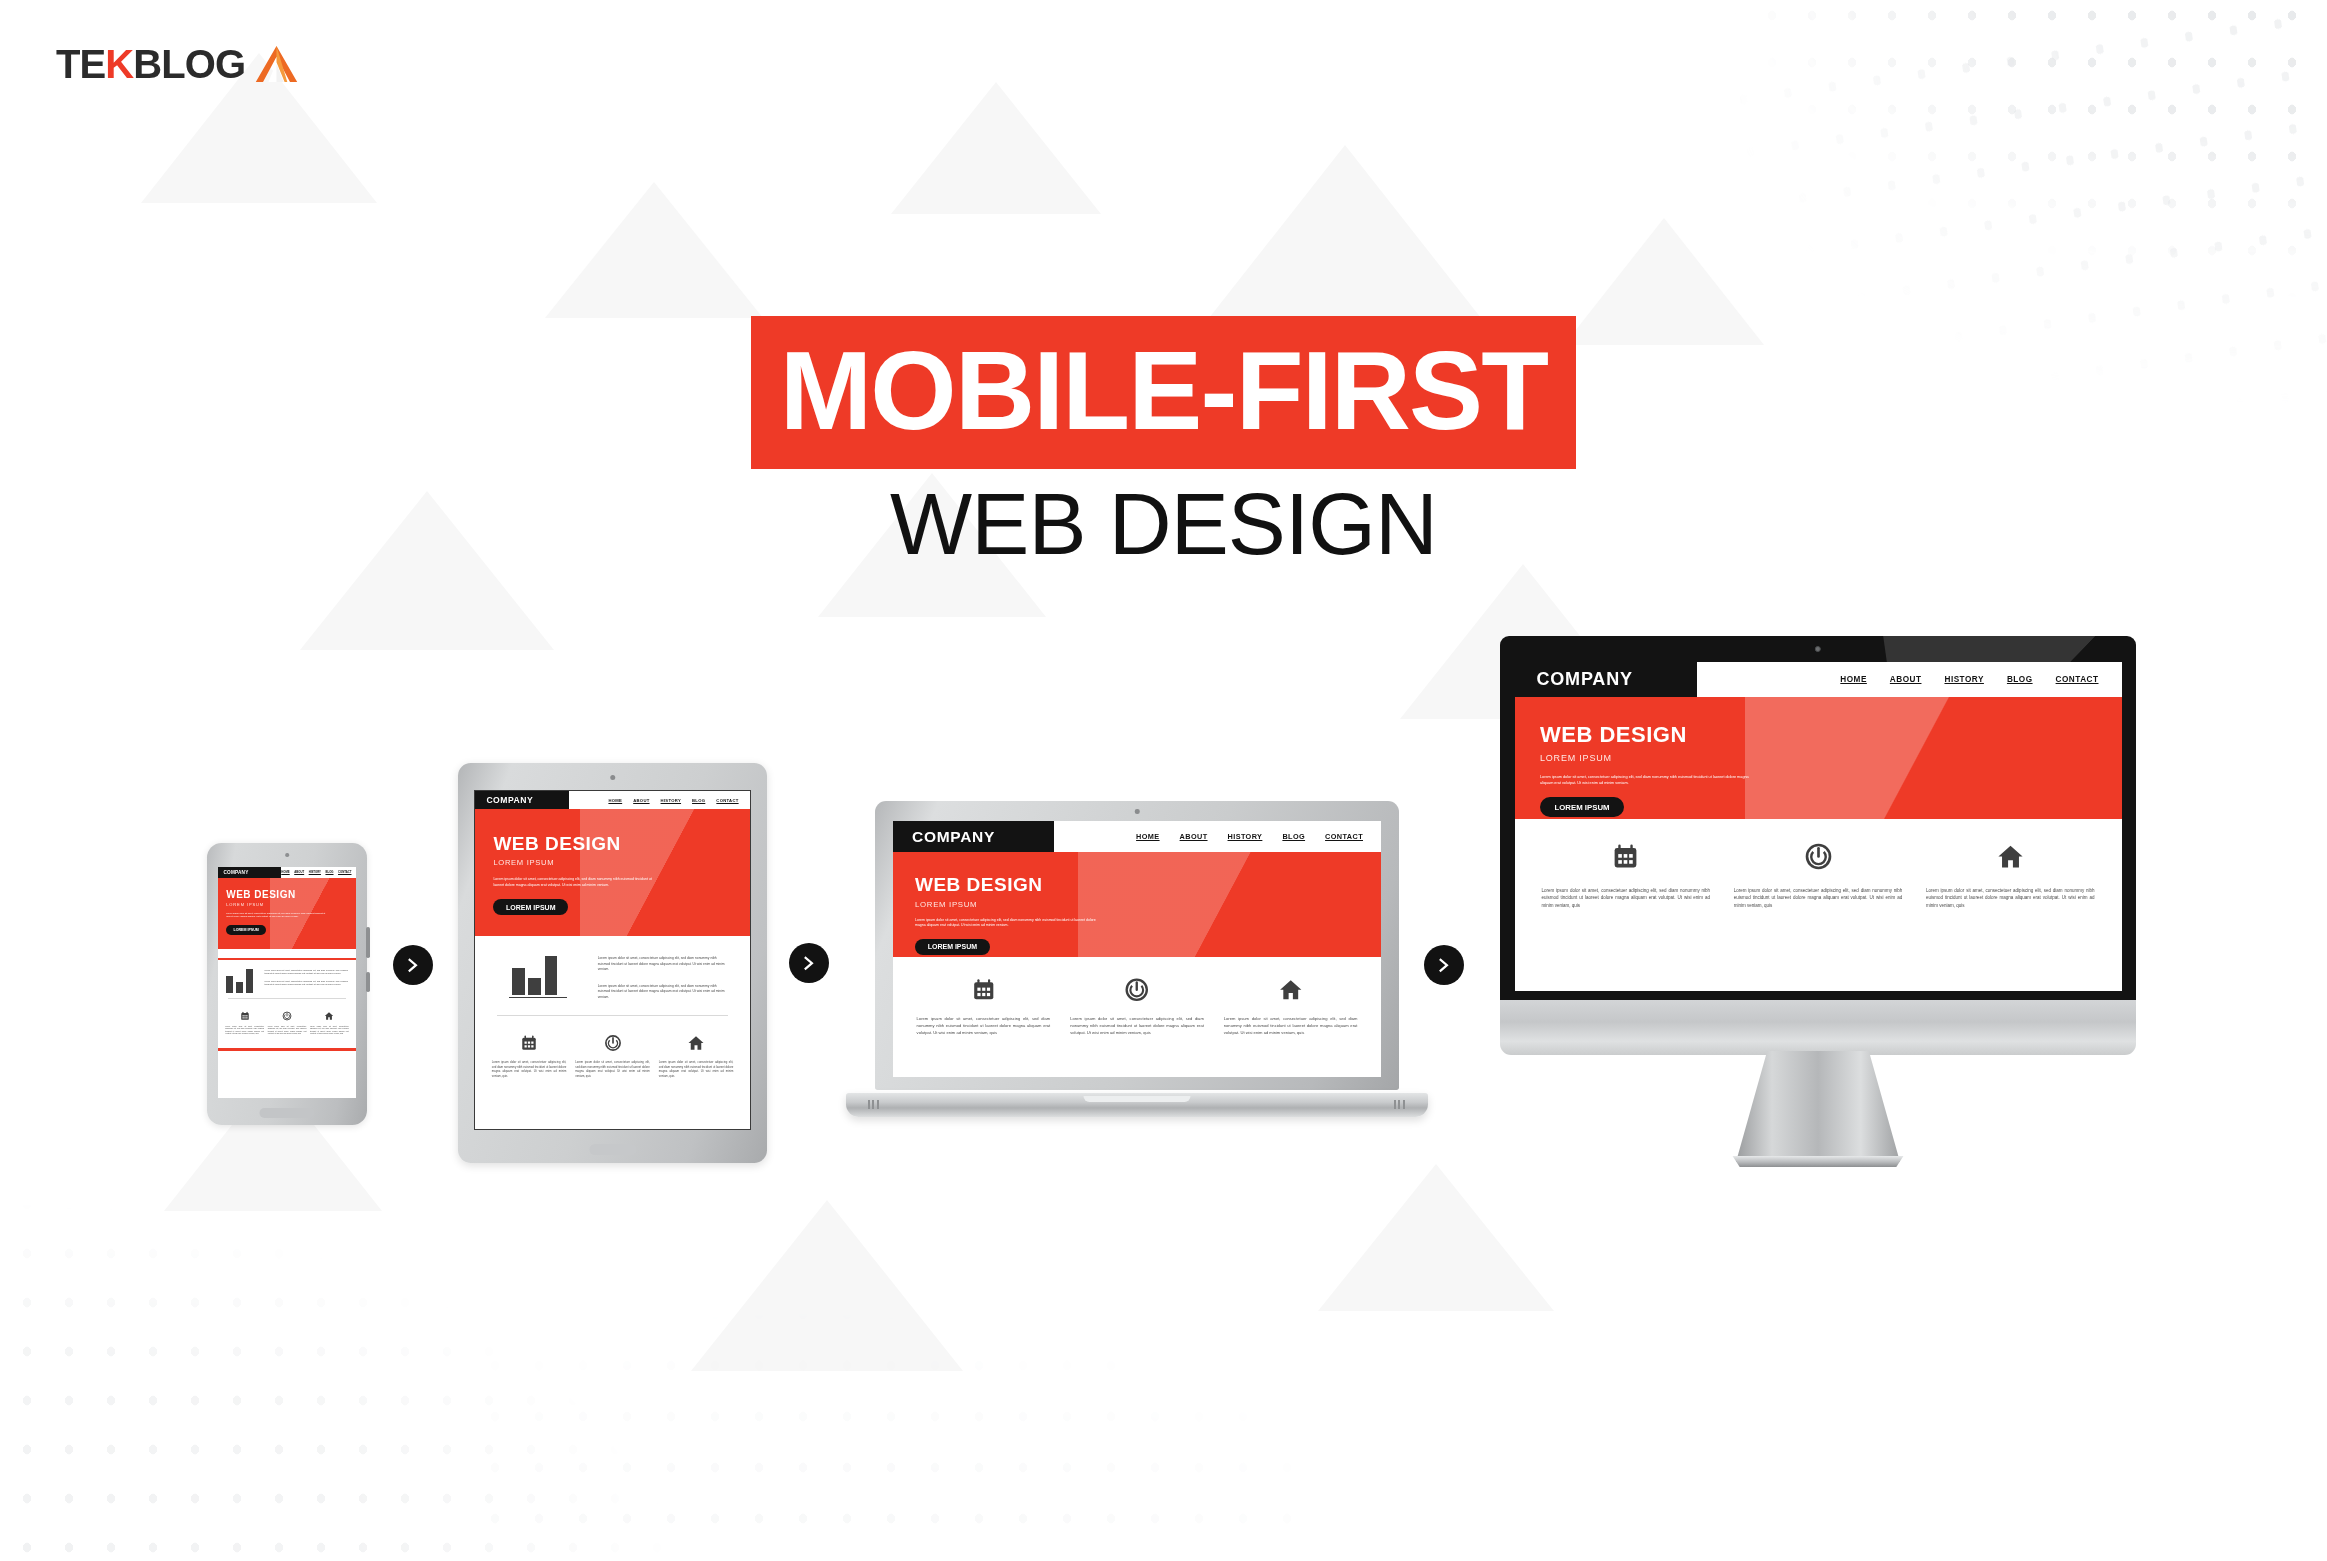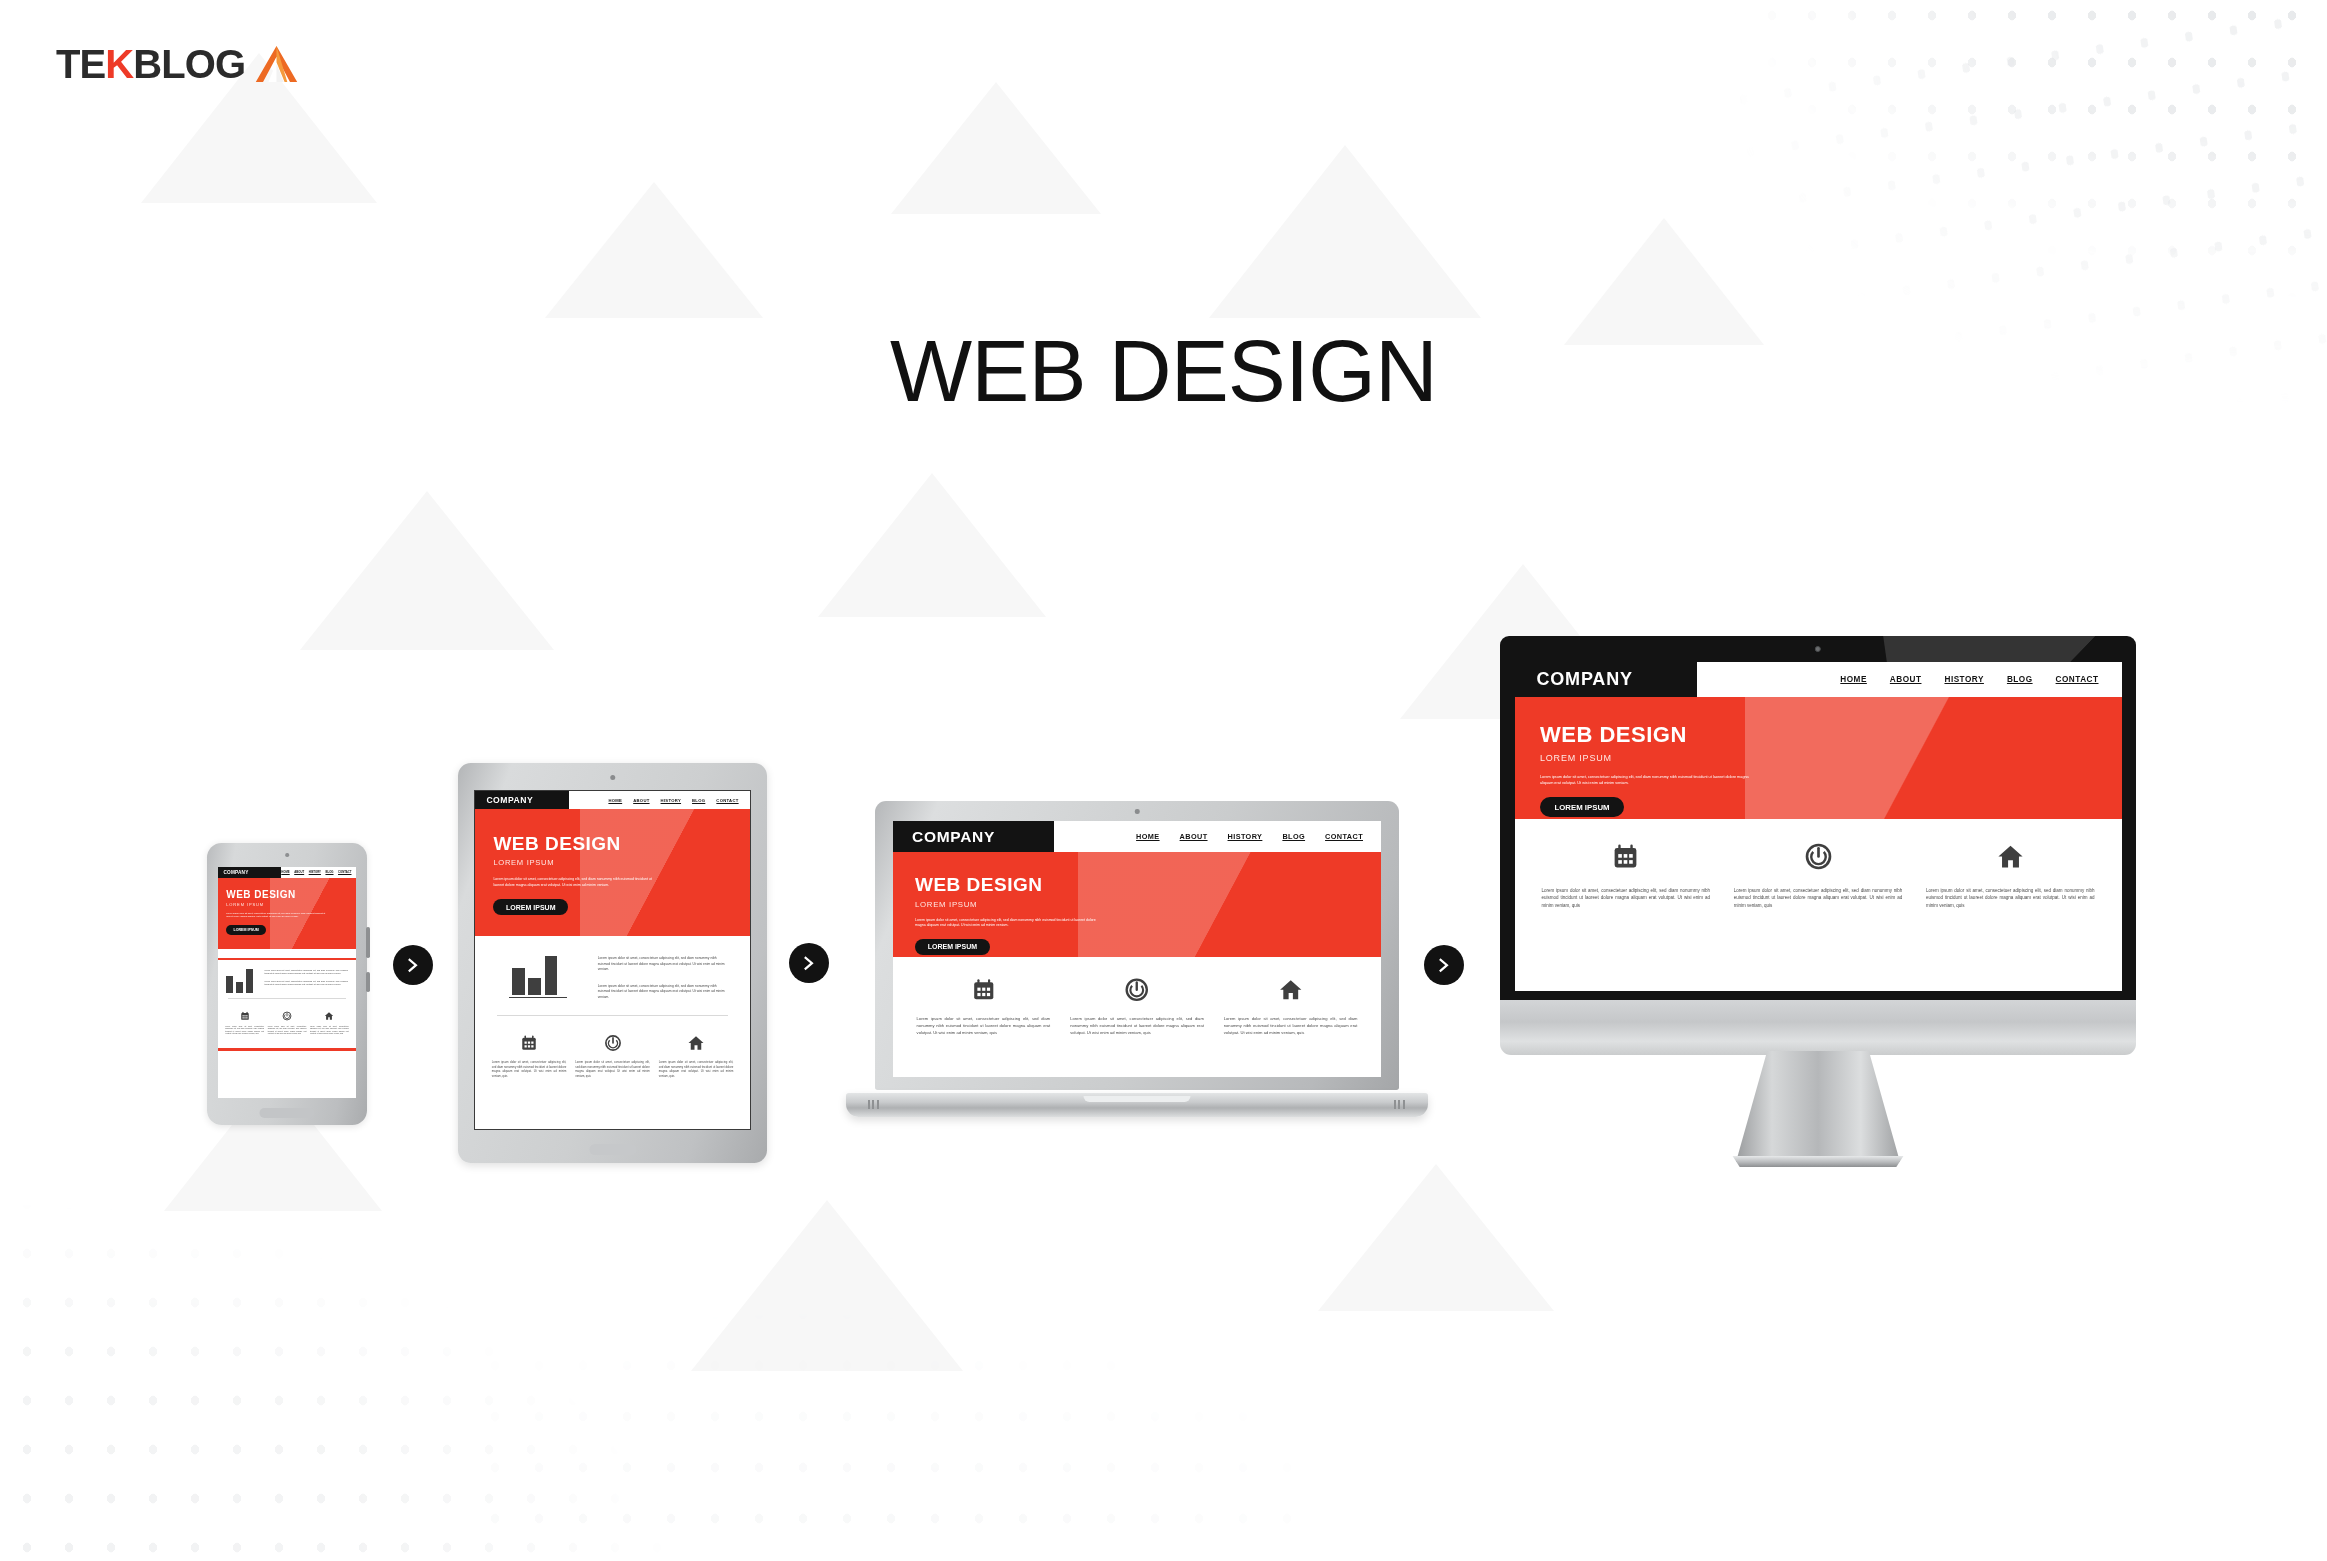--- a/index.html
+++ b/index.html
@@ -245,20 +245,21 @@
     <svg width="45" height="40" viewBox="0 0 50 44" aria-hidden="true">
       <polygon points="25,2 48,42 40,42 25,14 10,42 2,42" fill="#ed6a23"></polygon>
       <polygon points="25,2 37,42 25,42" fill="#f59a3c"></polygon>
       <polygon points="25,20 34,42 16,42" fill="#ffffff"></polygon>
       <polygon points="25,22 33,42 25,42" fill="#f2f2f2"></polygon>
     </svg>
   </div>
 </div>
 
 <div id="headline">
+  <span class="band">MOBILE-FIRST</span>
   <span class="sub">WEB DESIGN</span>
 </div>
 
 <div id="devices">
 
   <div class="dev" id="phone">
     <div class="body">
       <div class="cam"></div>
       <div class="sbtn" style="top:84px;height:31px;"></div>
       <div class="sbtn" style="top:129px;height:20px;"></div>

